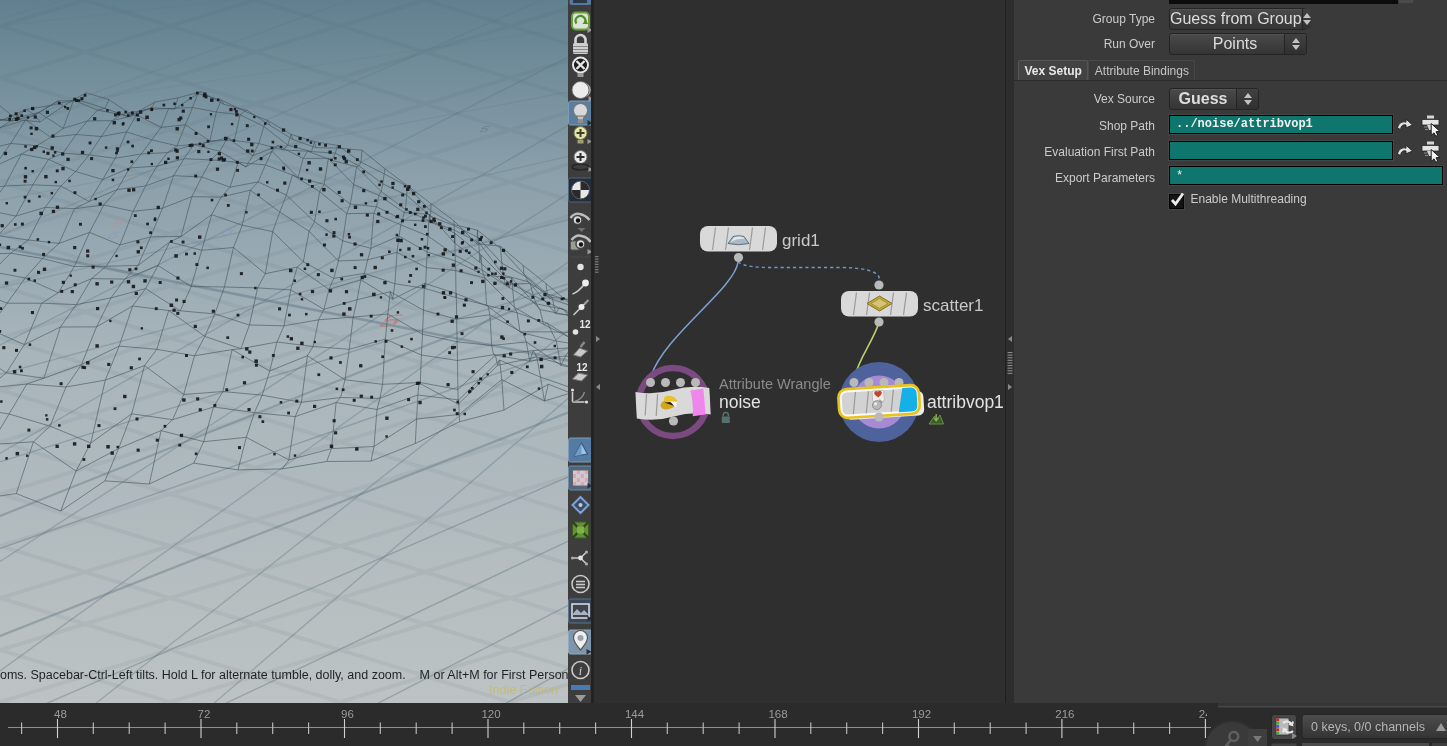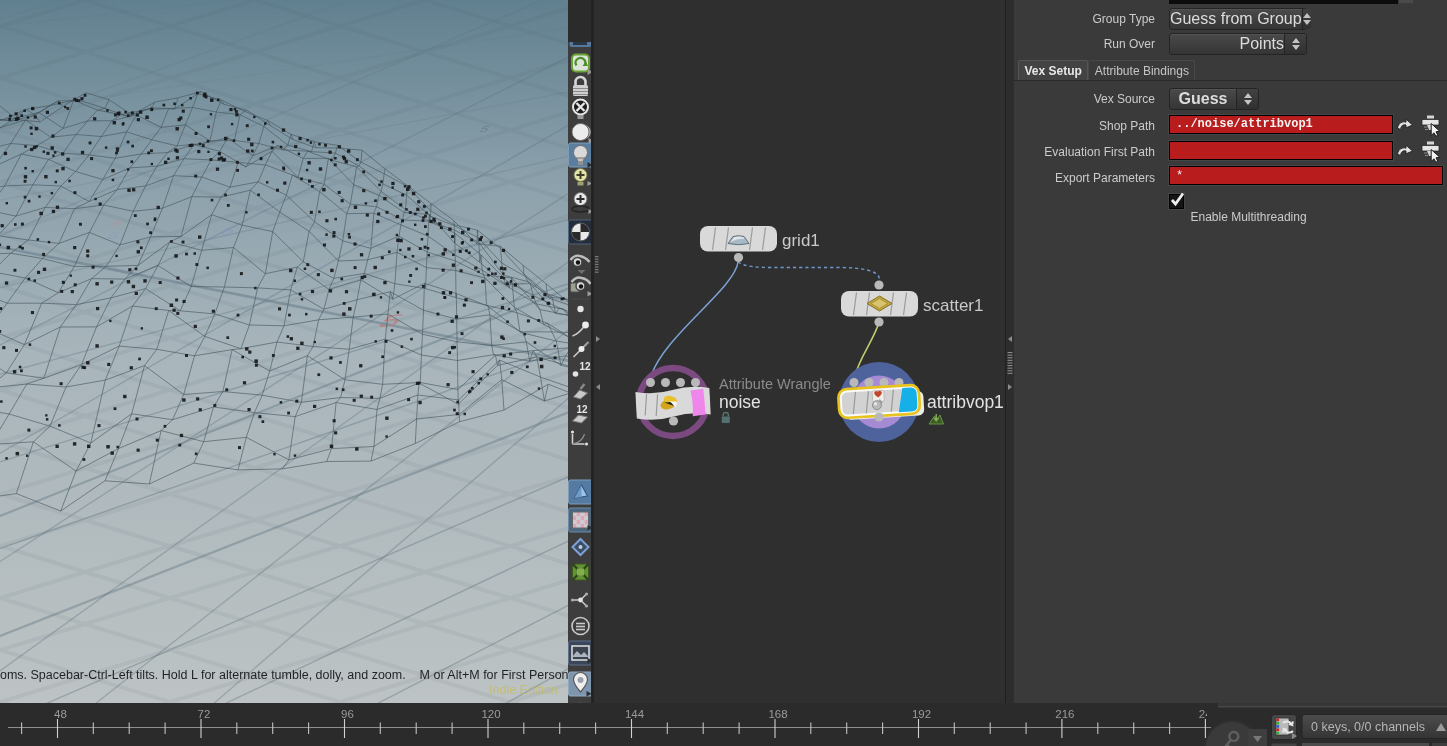--- a/index.html
+++ b/index.html
@@ -1,37 +1,37 @@
 <!DOCTYPE html>
 <html><head><meta charset="utf-8"><style>
 html,body{margin:0;padding:0;width:1447px;height:746px;overflow:hidden;background:#2b2b2b;
 font-family:"Liberation Sans",sans-serif;}
 #viewport{position:absolute;left:0;top:0;width:568px;height:703px;overflow:hidden;}
-#toolbar{position:absolute;left:568px;top:0;width:25px;height:703px;background:#3d3d3d;overflow:hidden;margin-top:42px;}
+#toolbar{position:absolute;left:568px;top:0;width:25px;height:703px;background:#3d3d3d;overflow:hidden;}
 #tbborder{position:absolute;left:591px;top:0;width:3px;height:703px;background:#232323;}
 #network{position:absolute;left:594px;top:0;width:411px;height:703px;background:#2f2f2f;overflow:hidden;}
 #divider{position:absolute;left:1005px;top:0;width:9px;height:703px;background:#2d2d2d;border-left:1px solid #1f1f1f;}
 #params{position:absolute;left:1014px;top:0;width:433px;height:703px;background:#3a3a3a;overflow:hidden;}
 #timeline{position:absolute;left:0;top:703px;width:1447px;height:43px;background:#2b2b2b;overflow:hidden;margin-left:8px;}
 .plabel{position:absolute;left:1014px;width:141px;text-align:right;font-size:12px;color:#cbcbcb;}
 #params .plabel{left:0px;}
 #params > div, #params > svg{}
 .dd{position:absolute;height:20px;background:linear-gradient(#4a4a4a,#353535);border:1px solid #242424;
 border-radius:3px;display:flex;align-items:center;box-shadow:0 1px 0 rgba(255,255,255,0.06) inset;}
 .ddt{flex:1;text-align:center;font-size:16px;color:#dcdcdc;white-space:nowrap;}
 .udbox{width:21px;height:100%;border-left:1px solid #242424;background:linear-gradient(#414141,#303030);
 display:flex;flex-direction:column;align-items:center;justify-content:center;gap:2px;border-radius:0 3px 3px 0;}
 .tri-u{width:0;height:0;border-left:4px solid transparent;border-right:4px solid transparent;border-bottom:5px solid #c2c2c2;}
 .tri-d{width:0;height:0;border-left:4px solid transparent;border-right:4px solid transparent;border-top:5px solid #c2c2c2;}
 #tabrow{position:absolute;left:4px;top:60px;height:20px;display:flex;}
 .tab{padding:0 5.5px;line-height:20px;font-size:12px;color:#c6c6c6;background:#3a3a3a;
 border:1px solid #484848;border-bottom:none;border-radius:2px 2px 0 0;}
 .tab.active{background:#434343;font-weight:bold;color:#e8e8e8;border-color:#555;}
 #tabline{position:absolute;left:0;top:80px;width:433px;height:1px;background:#2a2a2a;}
-.field{position:absolute;background:#b91c1c;border:1px solid #000;box-shadow:0 0 0 1px #454545;
+.field{position:absolute;background:#0f766e;border:1px solid #000;box-shadow:0 0 0 1px #454545;
 display:flex;align-items:center;}
 .mono{font-family:"Liberation Mono",monospace;font-size:12px;font-weight:bold;color:#f2f2f2;padding-left:6px;white-space:pre;}
 .fi{position:absolute;}
 #checkbox{position:absolute;left:1169px;top:193.5px;width:13px;height:13px;background:#141414;
 border:1px solid #000;box-shadow:0 0 0 1px #454545;}
 #params #checkbox{left:155px;}
 </style></head><body>
 <div id="viewport">
     <svg width="568" height="703" viewBox="0 0 568 703" style="position:absolute;left:0;top:0">
 <defs>
@@ -962,21 +962,21 @@
 <div class="plabel" style="width:141px;top:12px">Group Type</div>
 <div class="dd" style="left:155px;top:8px;width:136px">
       <span class="ddt">Guess from Group</span>
       <span class="udbox">
         <span class="tri-u"></span>
         <span class="tri-d"></span>
       </span>
     </div>
 <div class="plabel" style="width:141px;top:37px">Run Over</div>
 <div class="dd" style="left:155px;top:33px;width:136px">
-      <span class="ddt" style="text-align:right;padding-left:16px">Points</span>
+      <span class="ddt" style="text-align:center;padding-left:16px">Points</span>
       <span class="udbox">
         <span class="tri-u"></span>
         <span class="tri-d"></span>
       </span>
     </div>
 <div id="tabrow">
 <div class="tab active">Vex Setup</div>
       <div class="tab">Attribute Bindings</div>
 </div>
 <div id="tabline"></div>
@@ -1016,21 +1016,21 @@
     </svg>
 <div class="plabel" style="width:141px;top:170.5px">Export Parameters</div>
 <div class="field" style="left:155px;top:166px;width:272px;height:17px">
       <span class="mono" style="font-weight:normal">*</span>
     </div>
 <div id="checkbox">
       <svg width="18" height="16" viewBox="0 0 18 16" style="position:absolute;left:-1px;top:-3px">
         <path d="M3,8 L6.5,12 L14,1.5" fill="none" stroke="#eeeeee" stroke-width="2.8"></path>
       </svg>
     </div>
-<div class="plabel" style="width:141px;top:210px;left:176.5px;width:auto;text-align:center">Enable Multithreading</div>
+<div class="plabel" style="width:141px;top:192px;left:176.5px;width:auto;text-align:center">Enable Multithreading</div>
 </div>
 <div id="timeline">
     <svg width="1447" height="43" viewBox="0 0 1447 43" style="position:absolute;left:0;top:0" font-family="Liberation Sans, sans-serif">
       <defs>
         <clipPath id="rclip">
           <rect x="0" y="0" width="1204" height="43"></rect>
         </clipPath>
         <clipPath id="lclip">
           <rect x="0" y="0" width="1199" height="43"></rect>
         </clipPath>

